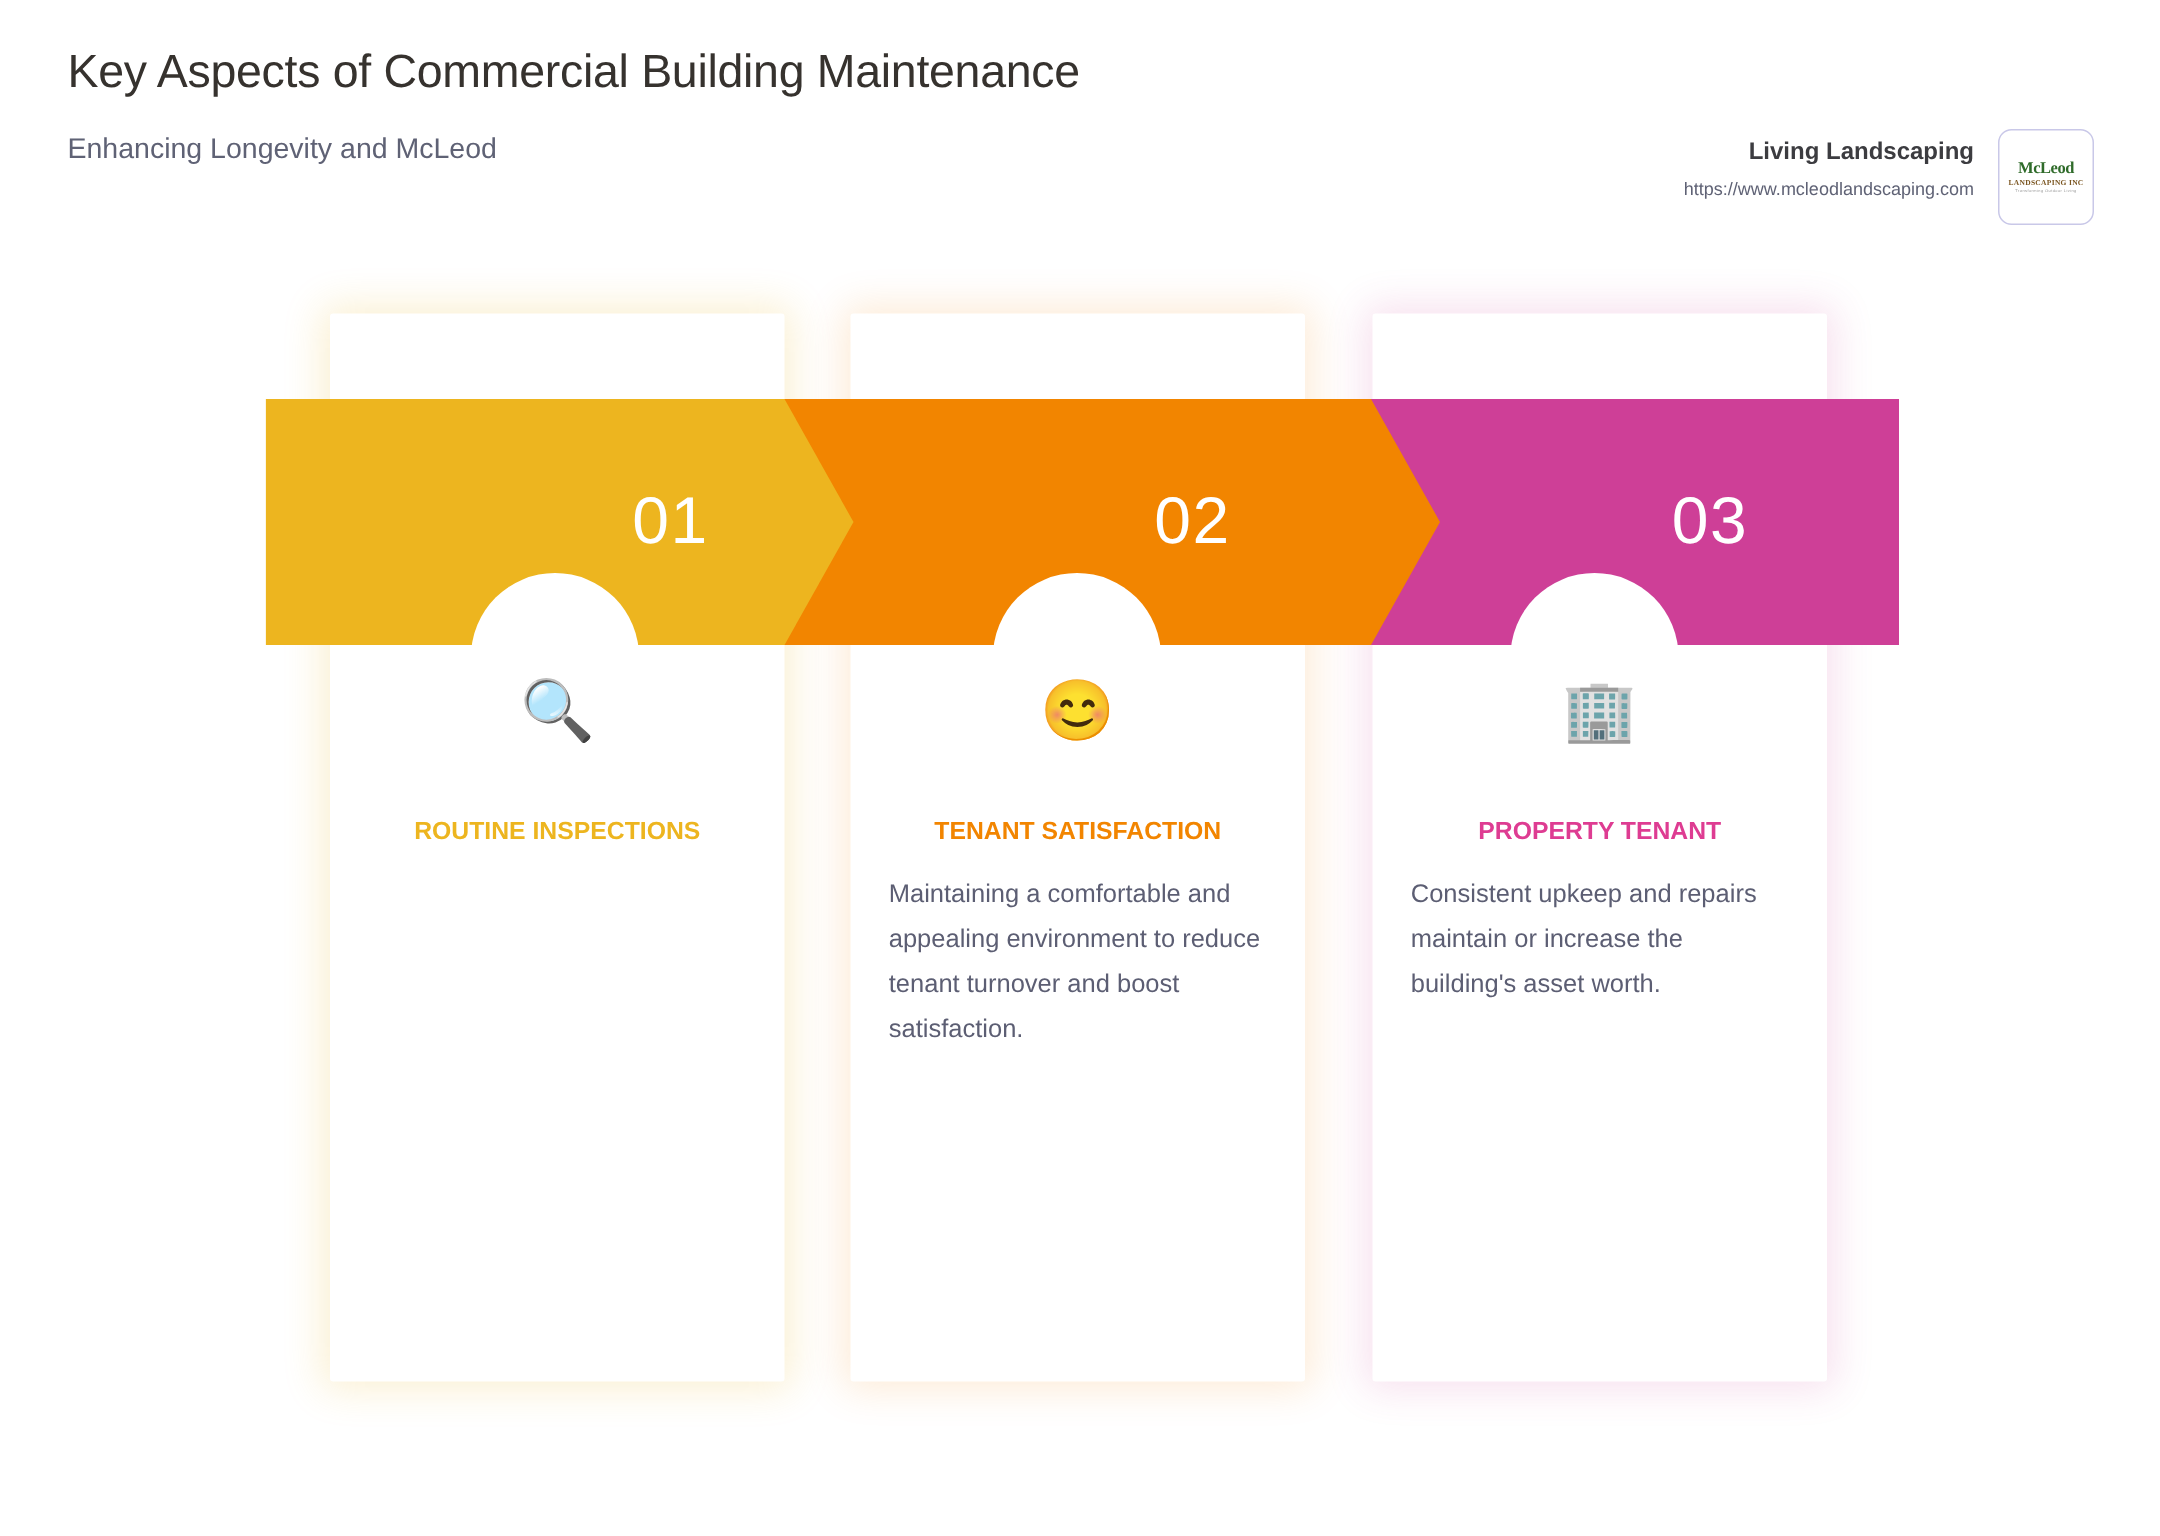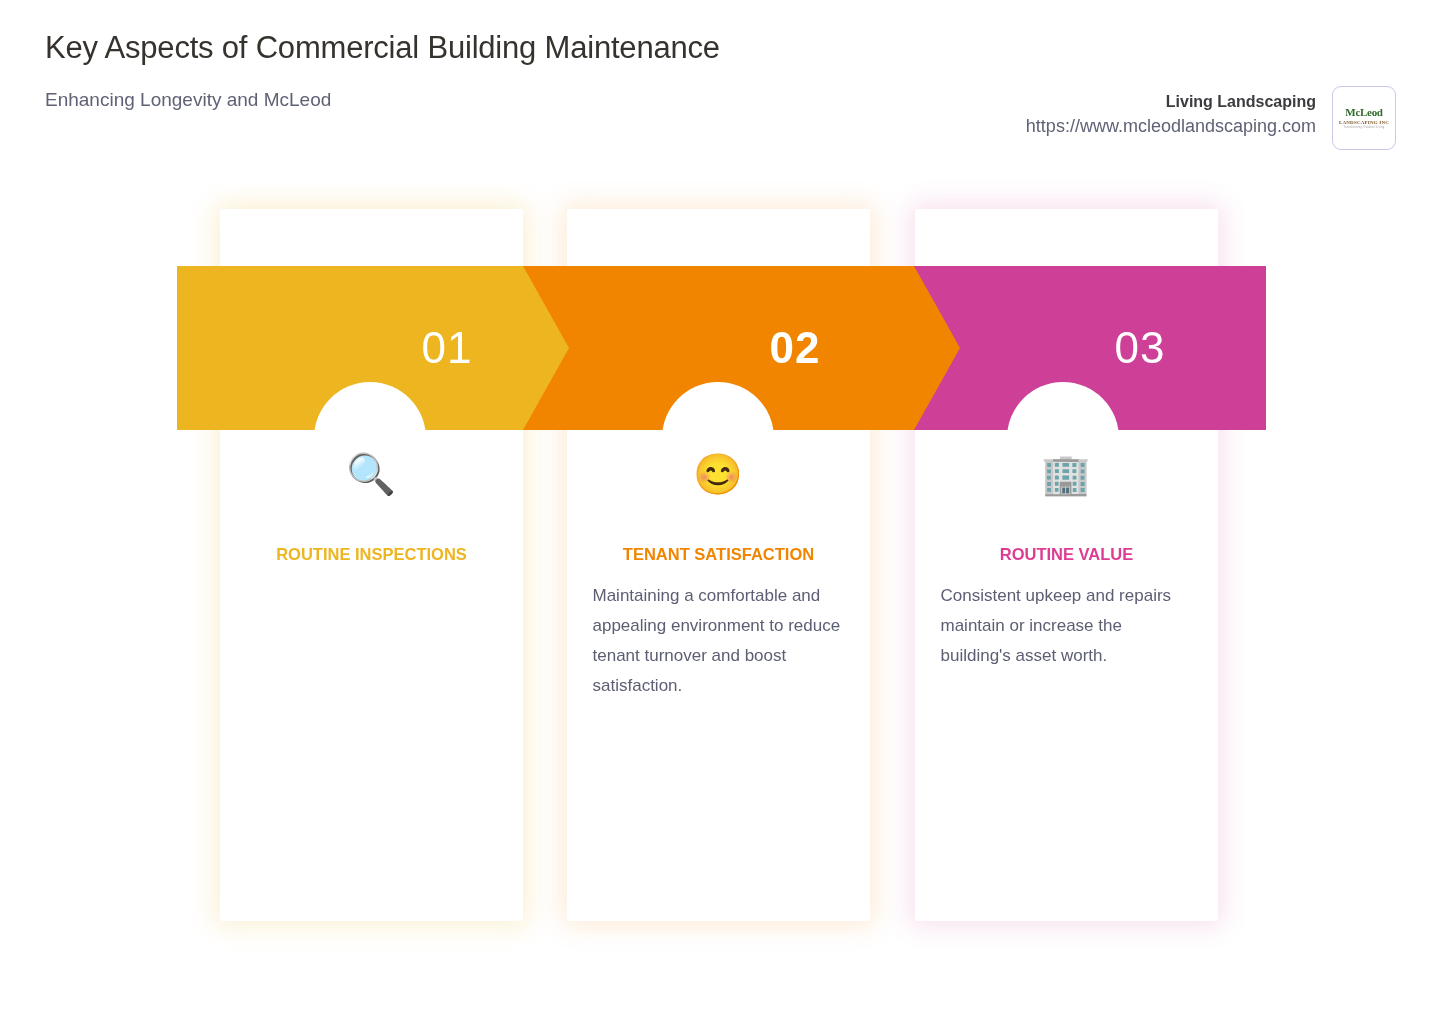--- a/index.html
+++ b/index.html
@@ -56,21 +56,21 @@
     text-align: right;
     padding-top: 5px;
   }
   .brand-name {
     font-size: 16px;
     font-weight: 700;
     color: #3c3c40;
     line-height: 22px;
   }
   .brand-url {
-    font-size: 18px;
+    font-size: 12px;
     font-weight: 400;
     color: #5f6275;
     line-height: 22px;
     margin-top: 2px;
   }
   .brand-logo {
     width: 62px;
     height: 62px;
     border: 1px solid #c9c8e8;
     border-radius: 9px;
@@ -184,21 +184,21 @@
     justify-content: center;
     font-size: 44px;
     font-weight: 400;
     color: #ffffff;
     line-height: 1;
     z-index: 3;
     letter-spacing: 1px;
     text-align: center;
   }
   .step-num-1 { left: 195px; width: 150px; }
-  .step-num-2 { left: 543px; width: 150px; font-weight: bold; }
+  .step-num-2 { left: 543px; width: 150px; }
   .step-num-3 { left: 888px; width: 150px; }
 </style>
 </head>
 <body>
 
 <div class="header">
   <div class="title-block">
     <h1 class="page-title">Key Aspects of Commercial Building Maintenance</h1>
     <p class="page-subtitle">Enhancing Longevity and McLeod</p>
   </div>
@@ -229,21 +229,21 @@
     <div class="card-inner">
       <div class="card-icon">😊</div>
       <div class="card-heading">TENANT SATISFACTION</div>
       <div class="card-body">Maintaining a comfortable and appealing environment to reduce tenant turnover and boost satisfaction.</div>
     </div>
   </div>
 
   <div class="card card-3">
     <div class="card-inner">
       <div class="card-icon">🏢</div>
-      <div class="card-heading">ROUTINE VALUE</div>
+      <div class="card-heading">PROPERTY TENANT</div>
       <div class="card-body">Consistent upkeep and repairs maintain or increase the building's asset worth.</div>
     </div>
   </div>
 
   <div class="banner">
     <svg width="1089" height="164" viewBox="0 0 1089 164">
       <defs>
         <mask id="notchMask">
           <rect x="0" y="0" width="1089" height="164" fill="#fff"></rect>
           <circle cx="193" cy="172" r="56" fill="#000"></circle>

